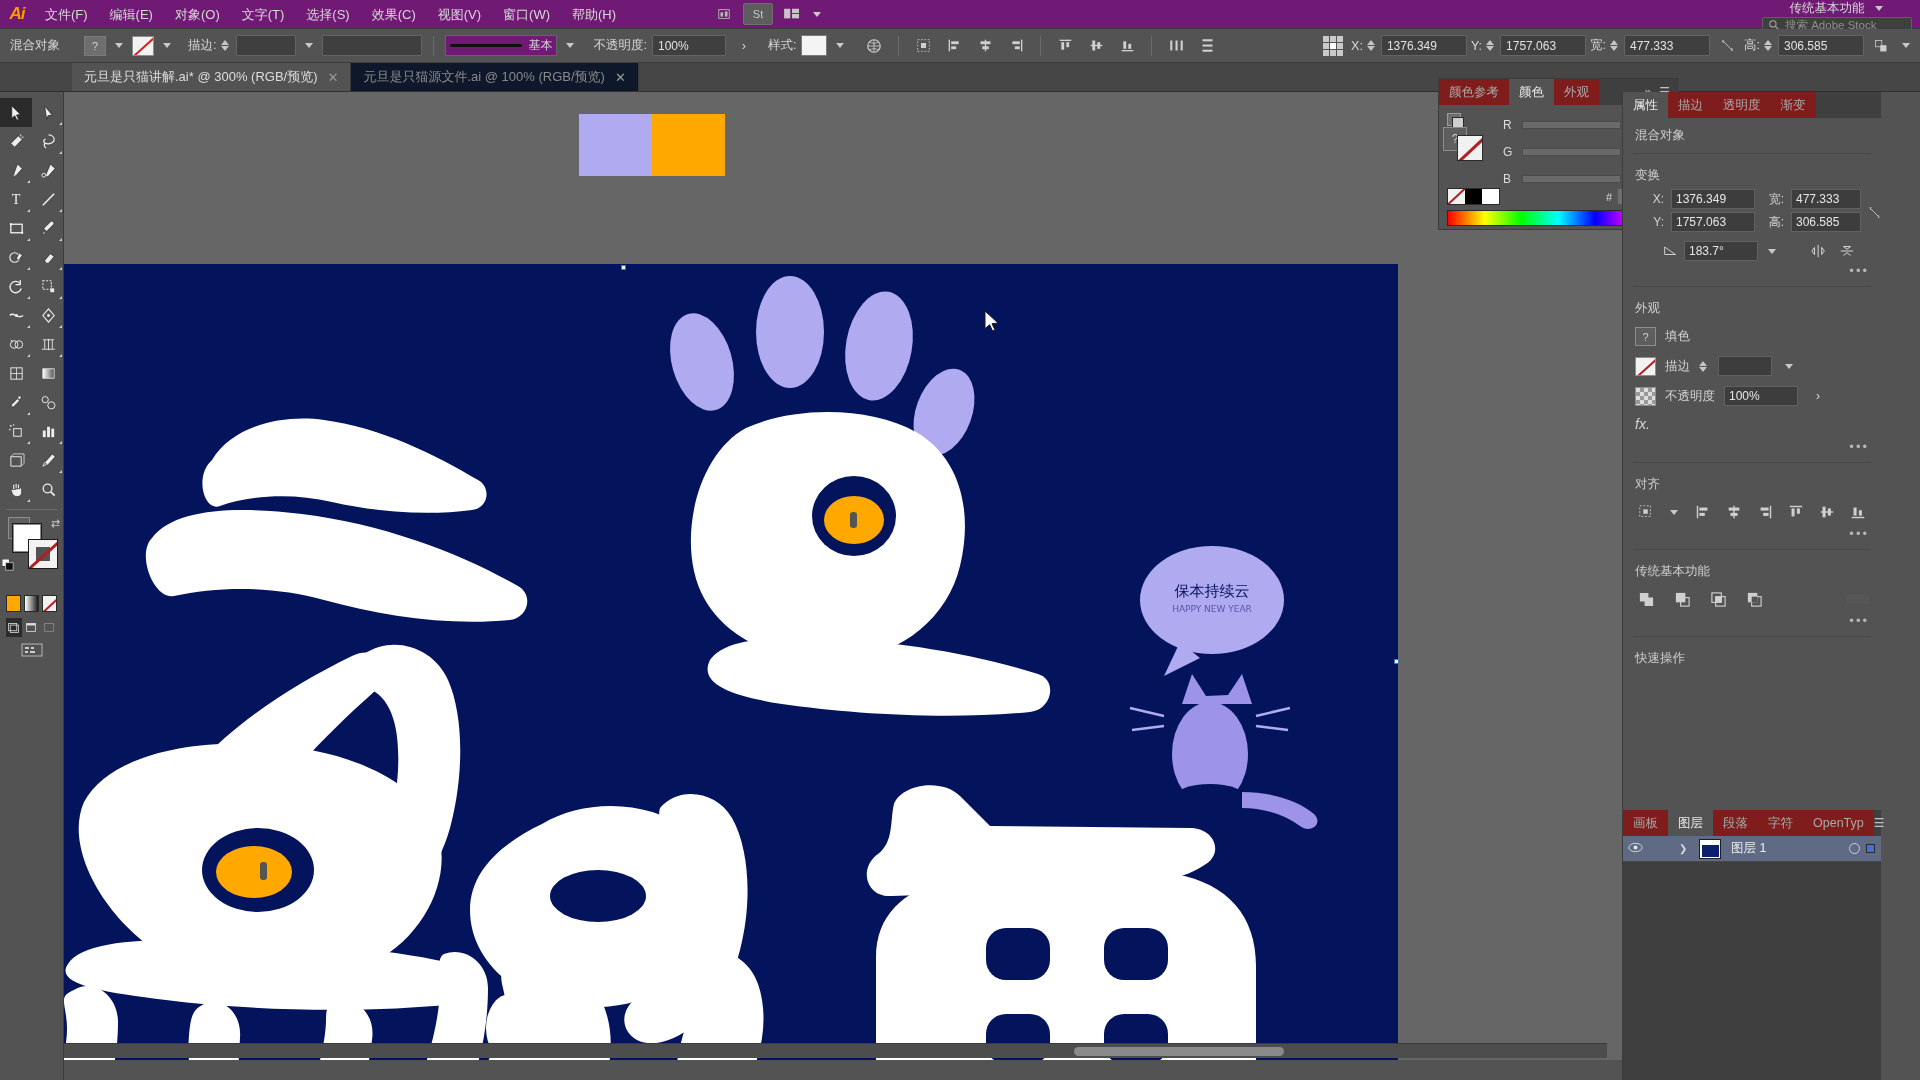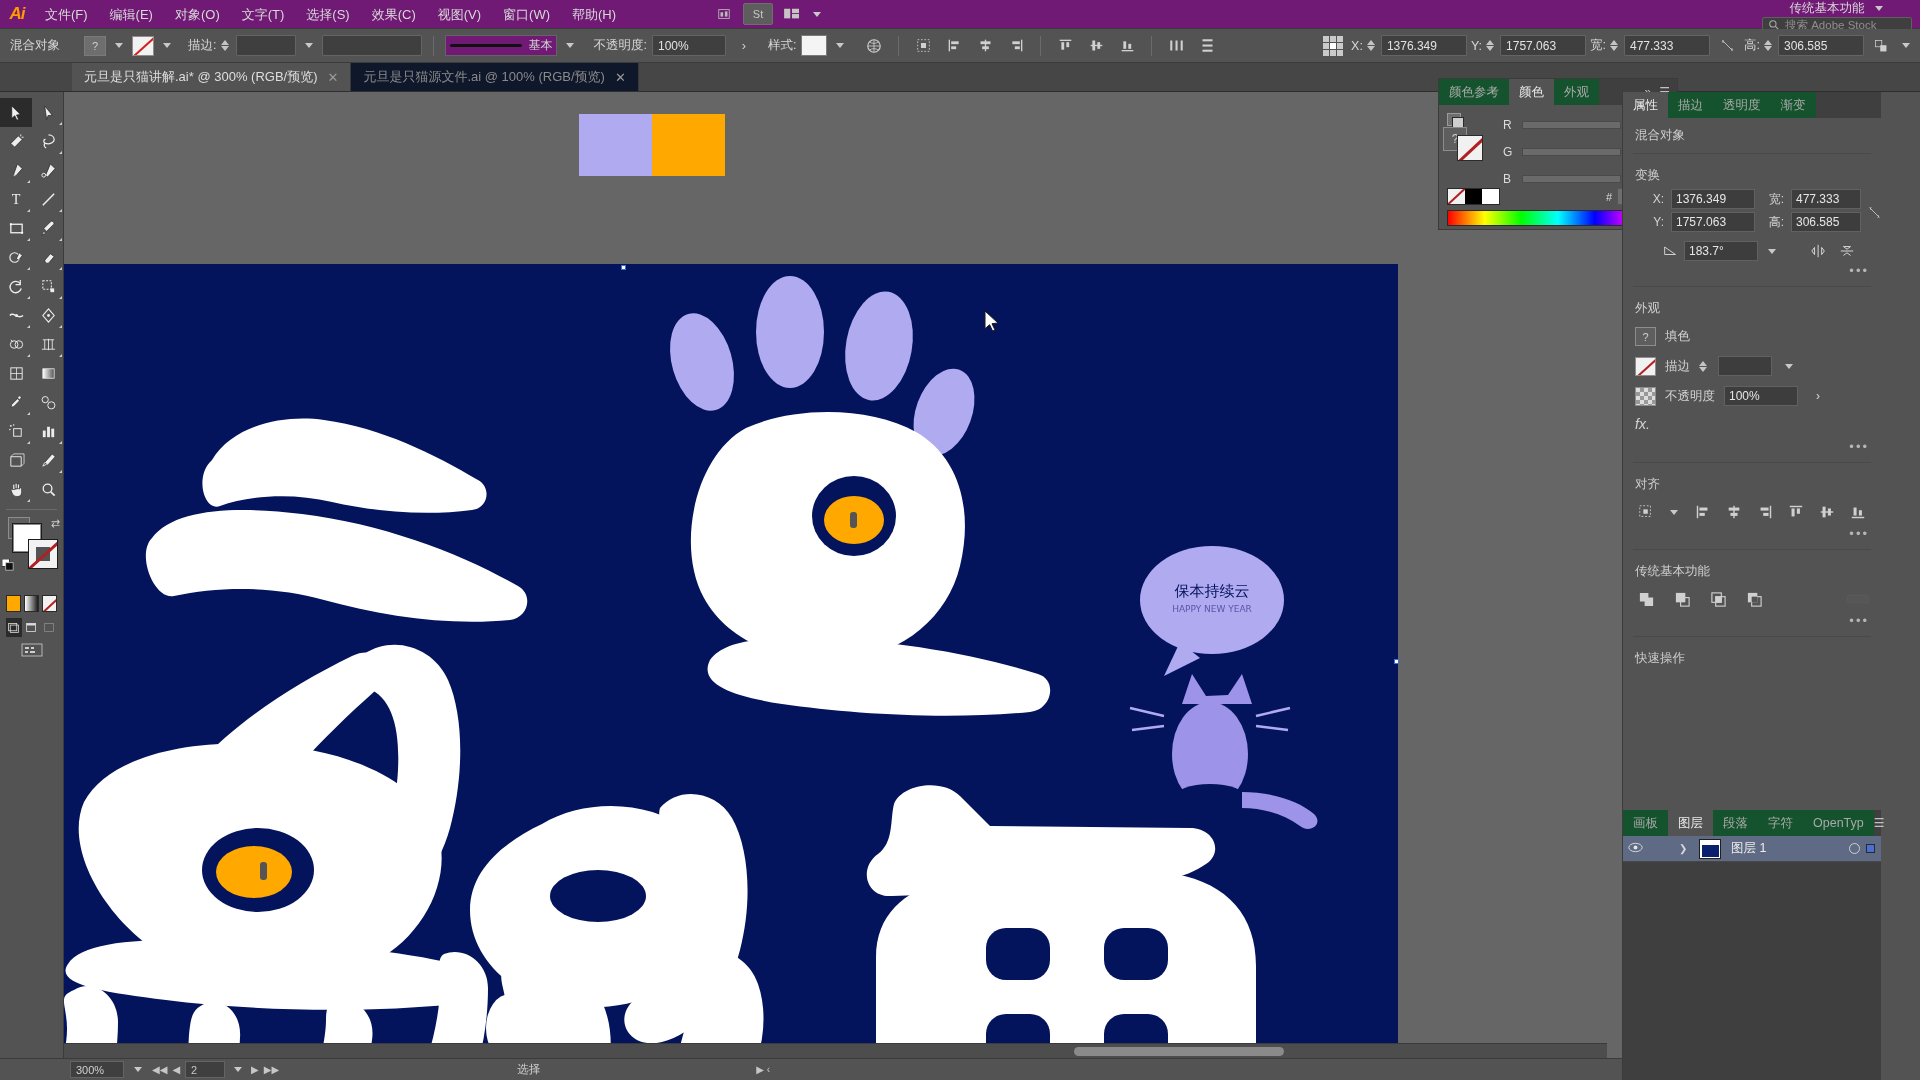--- a/index.html
+++ b/index.html
@@ -259,21 +259,21 @@
     justify-content: center; color: #d6d6d6; font-size: 14px;
   }
   .rail-icon.on { background: #5f5f5f; border-radius: 2px; }
 
   .panel { position: absolute; left: 0; width: 258px; }
   .panel-tabs {
     display: flex; align-items: stretch; height: 26px; background: #3f3f3f;
   }
   .ptab {
     padding: 0 10px; display: flex; align-items: center; font-size: 12.5px;
-    color: #a9a9a9; background: #14532d; white-space: nowrap;
+    color: #a9a9a9; background: #7f1d1d; white-space: nowrap;
   }
   .ptab.active { background: #535353; color: #eaeaea; }
   .ptab-r { margin-left: auto; display: flex; align-items: center; gap: 8px; padding-right: 7px; color: #c2c2c2; font-size: 12px; }
 
   
   .colorpanel {
     position: absolute; right: 242px; top: 78px; width: 240px; height: 152px;
     background: #535353; border: 1px solid #3b3b3b;
   }
   .cp-body { position: relative; height: 126px; }
@@ -946,34 +946,20 @@
     </div>
   </div>
 
   <div class="scroll-v">
       <div class="thumb"></div>
     </div>
   <div class="scroll-h">
       <div class="thumb"></div>
     </div>
 
-  <div class="statusbar">
-    <div class="sb-field">300%</div>
-    <div class="caret"></div>
-    <div class="sb-nav">
-      <span>◀◀</span>
-      <span>◀</span>
-      <span class="sb-field" style="min-width:40px">2</span>
-      <span class="caret"></span>
-      <span>▶</span>
-      <span>▶▶</span>
-    </div>
-    <div class="sb-status">选择</div>
-    <div class="sb-arrow">▶ ‹</div>
-  </div>
 
   <div class="iconrail">
     <div class="rail-icon on">
       <svg viewBox="0 0 18 18" width="15" height="15">
           <rect x="2" y="2" width="14" height="14" fill="none" stroke="#d6d6d6"></rect>
           <path d="M2 6h14M6 6v10" stroke="#d6d6d6"></path>
         </svg>
     </div>
     <div class="rail-icon">
       <svg viewBox="0 0 18 18" width="15" height="15">

